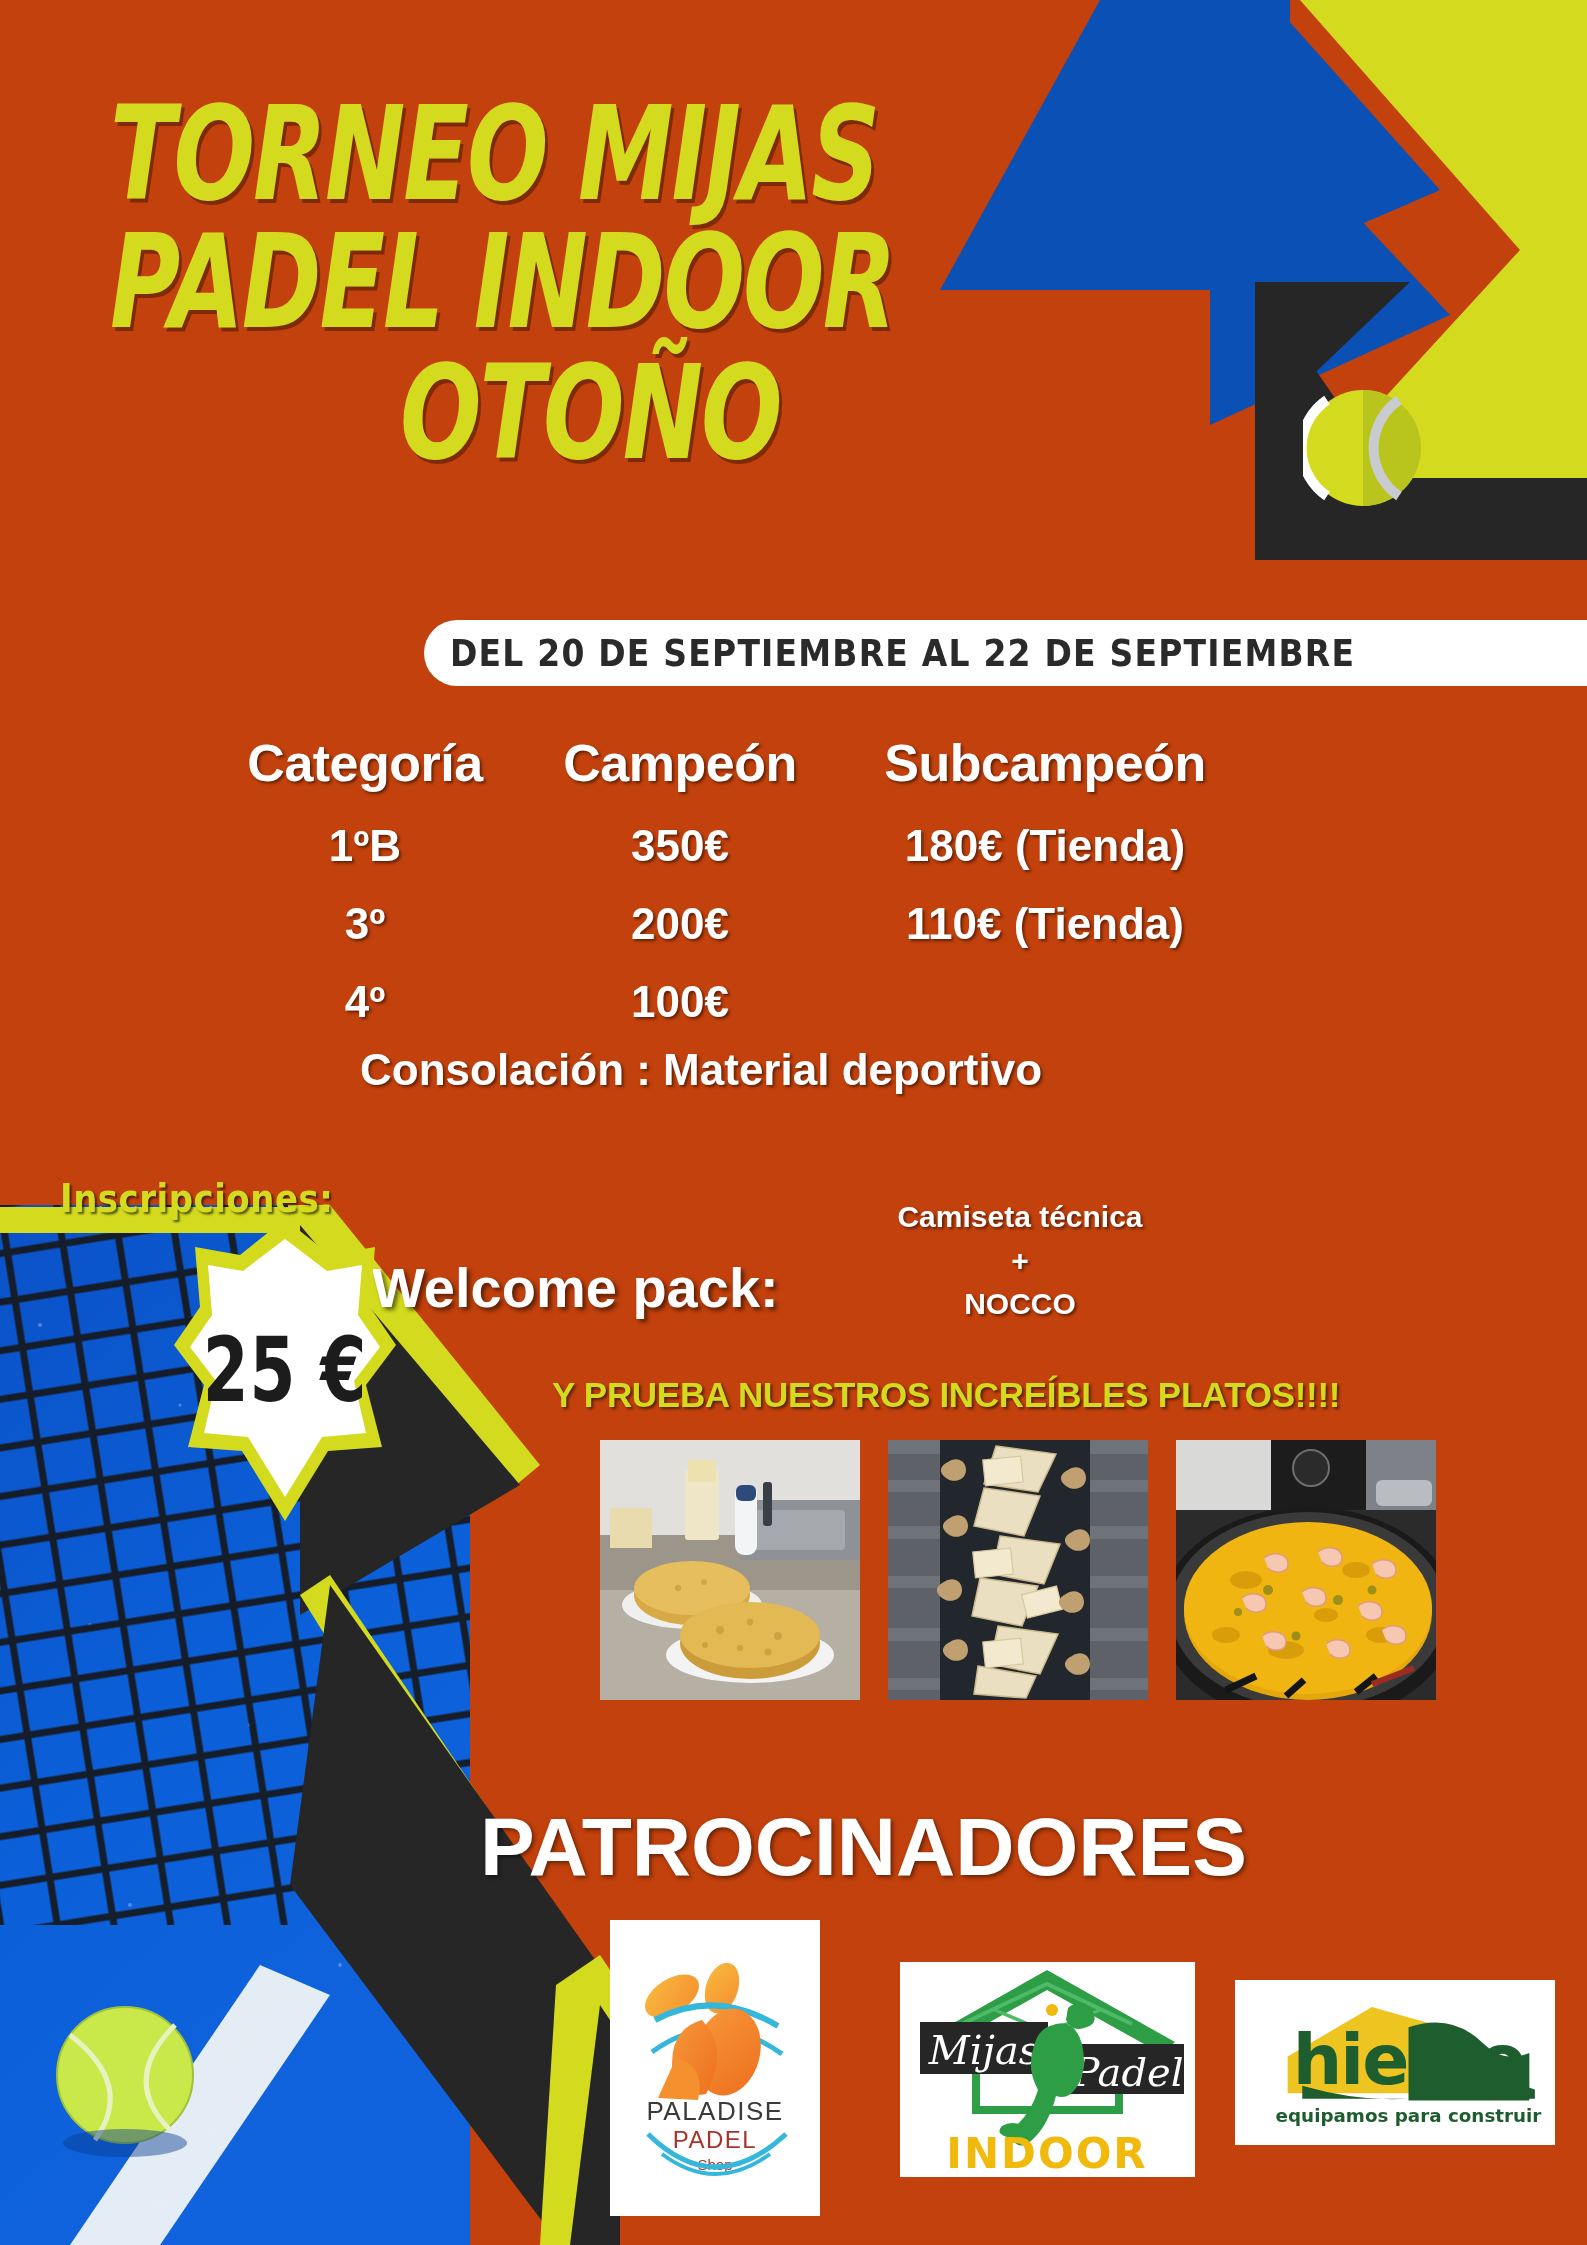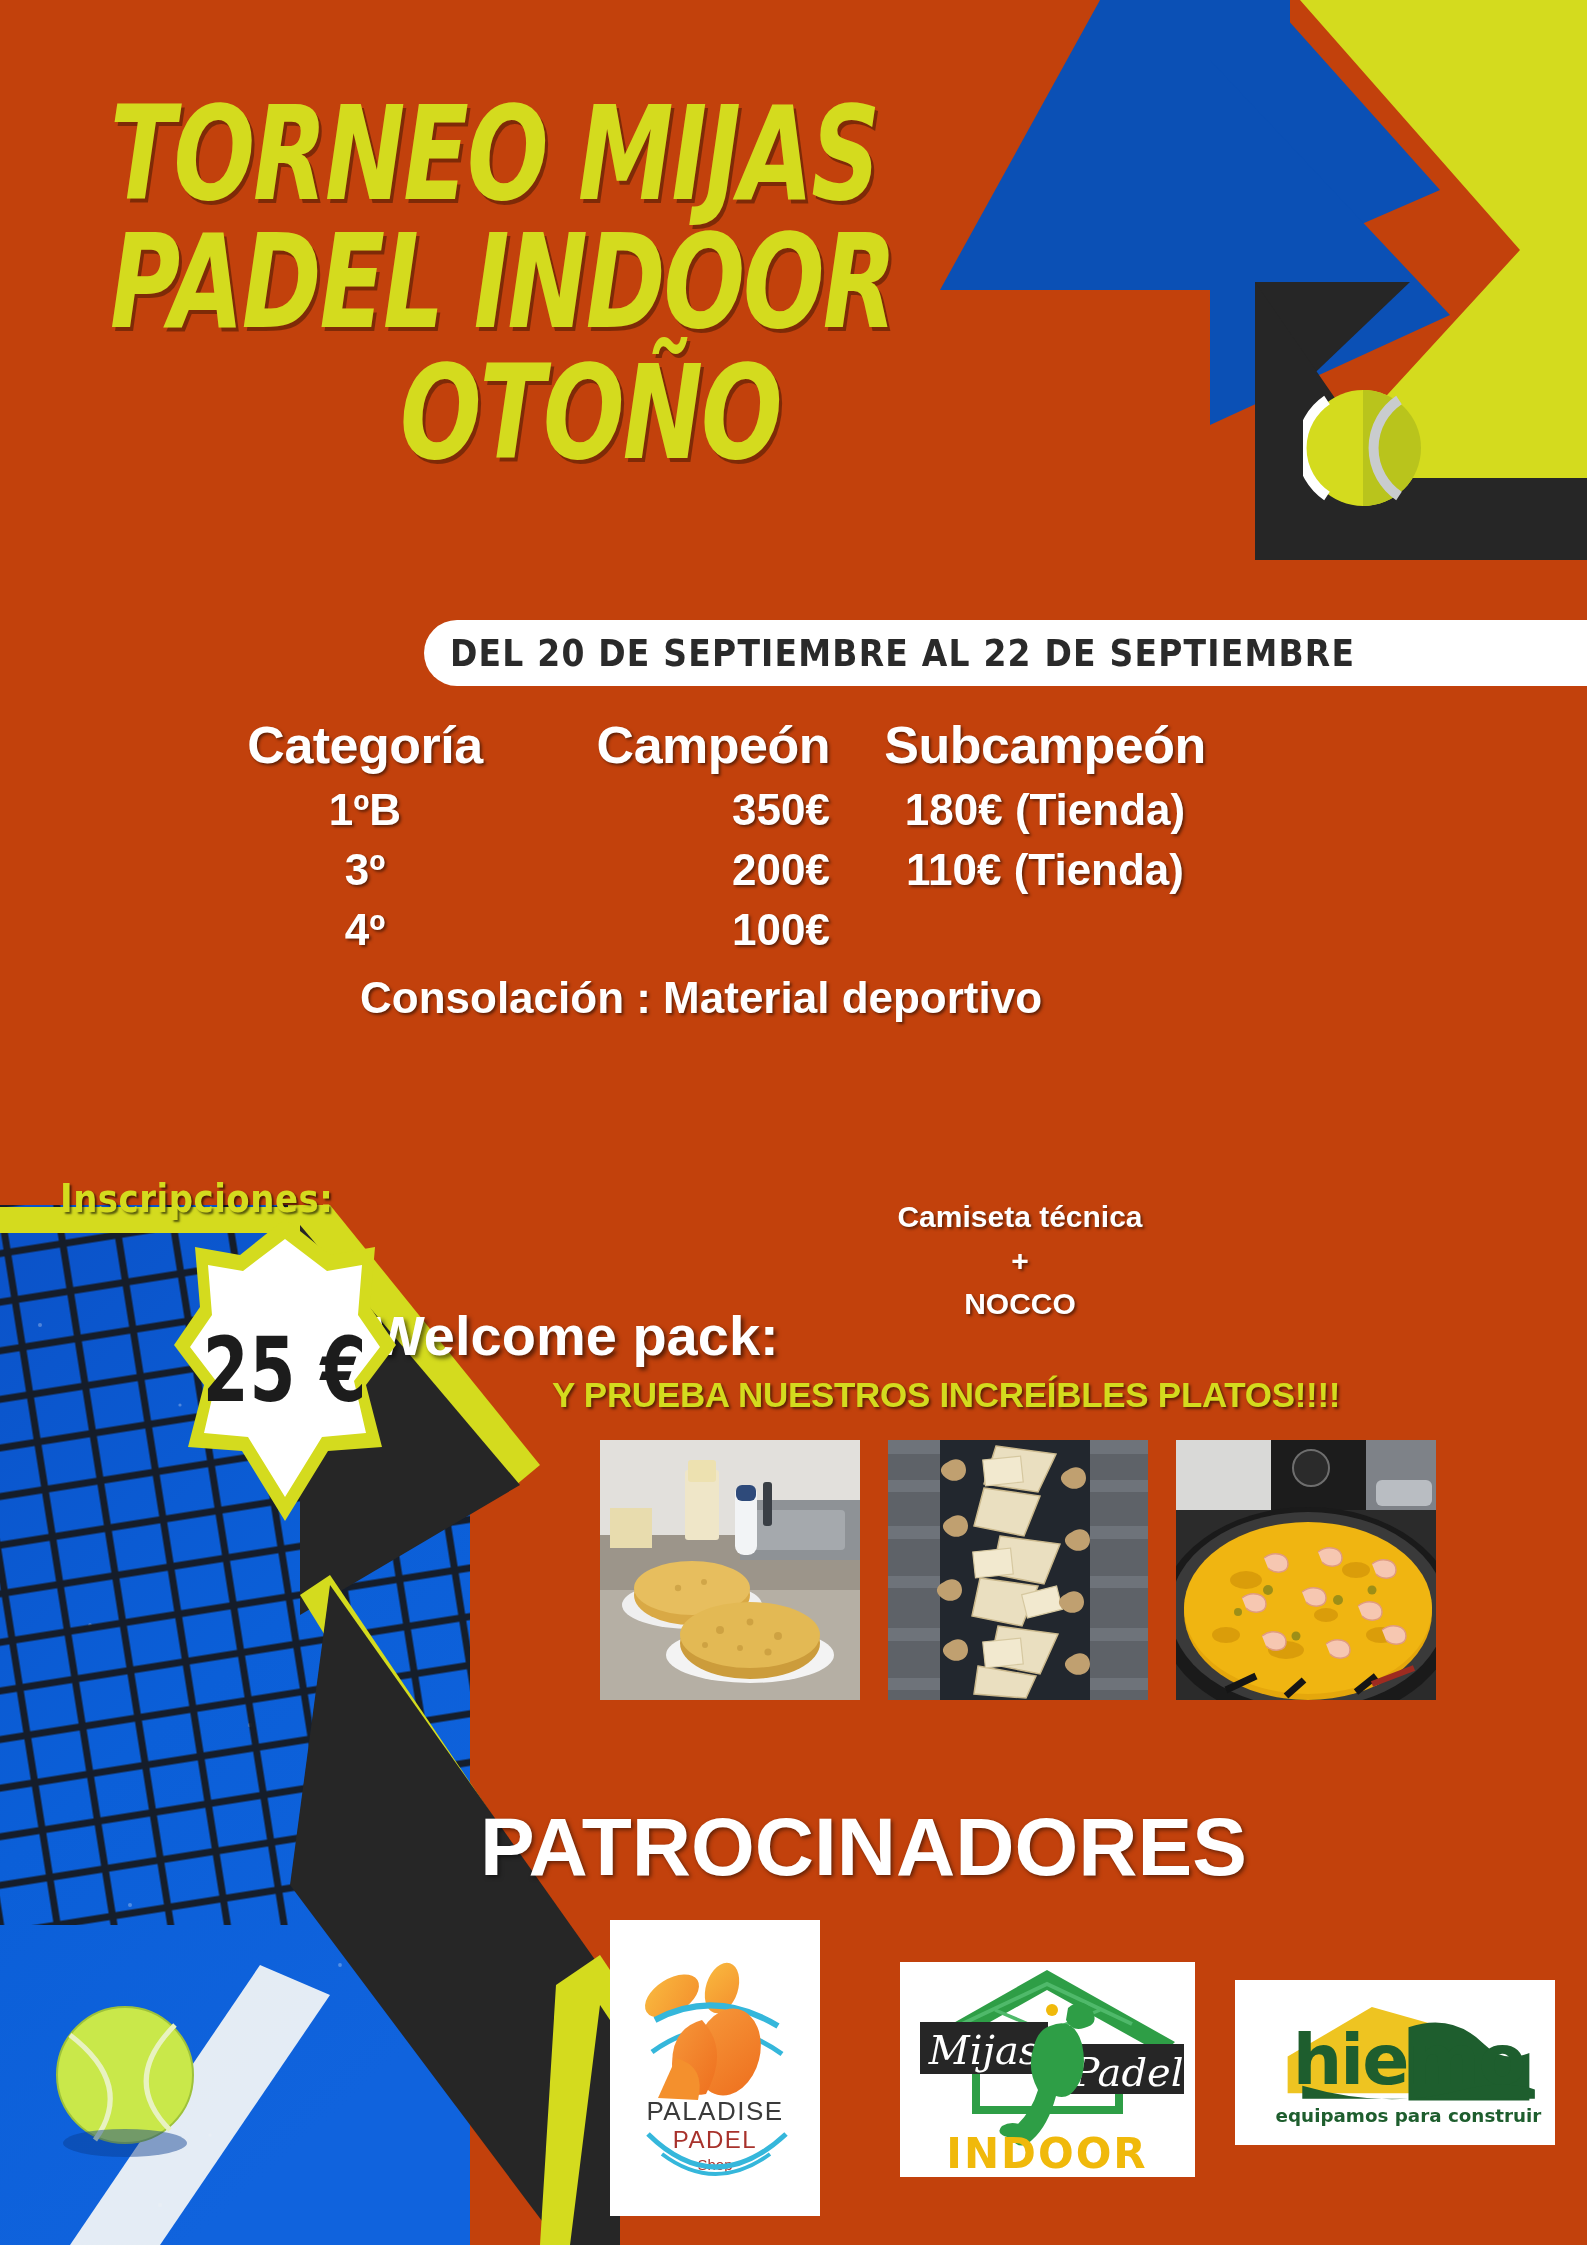--- a/index.html
+++ b/index.html
@@ -53,21 +53,21 @@
     transform:scaleY(1.12);
   }
 
   
   .table-wrap{
     position:absolute;left:200px;top:715px;width:1200px;z-index:6;
     color:#ffffff;
   }
   .trow{display:flex;align-items:baseline;}
   .trow .c1{width:330px;text-align:center;}
-  .trow .c2{width:300px;text-align:right;}
+  .trow .c2{width:300px;text-align:center;margin-top:18px;}
   .trow .c3{width:430px;text-align:center;}
   .thead .c1,.thead .c2,.thead .c3{
     font-size:52px;font-weight:bold;letter-spacing:-0.5px;
     text-shadow:2px 2px 3px rgba(0,0,0,.5);
   }
   .tbody .trow{margin-top:10px;}
   .tbody .c1,.tbody .c2,.tbody .c3{
     font-size:44px;font-weight:bold;
     text-shadow:2px 2px 3px rgba(0,0,0,.5);
   }
@@ -99,21 +99,20 @@
     color:#1c1c1c;font-weight:bold;font-size:66px;letter-spacing:1px;
     transform:scaleY(1.35);
   }
 
   
   .welcome{
     position:absolute;left:372px;top:1255px;z-index:9;
     color:#fff;font-weight:bold;font-size:56px;
     text-shadow:3px 3px 4px rgba(0,0,0,.55);
     white-space:nowrap;
-    margin-top:48px;
   }
   .pack-items{
     position:absolute;left:770px;top:1195px;width:500px;z-index:9;
     color:#fff;text-align:center;font-weight:bold;
     line-height:1.45;font-size:30px;
     text-shadow:2px 2px 3px rgba(0,0,0,.5);
   }
 
   
   .platos{

